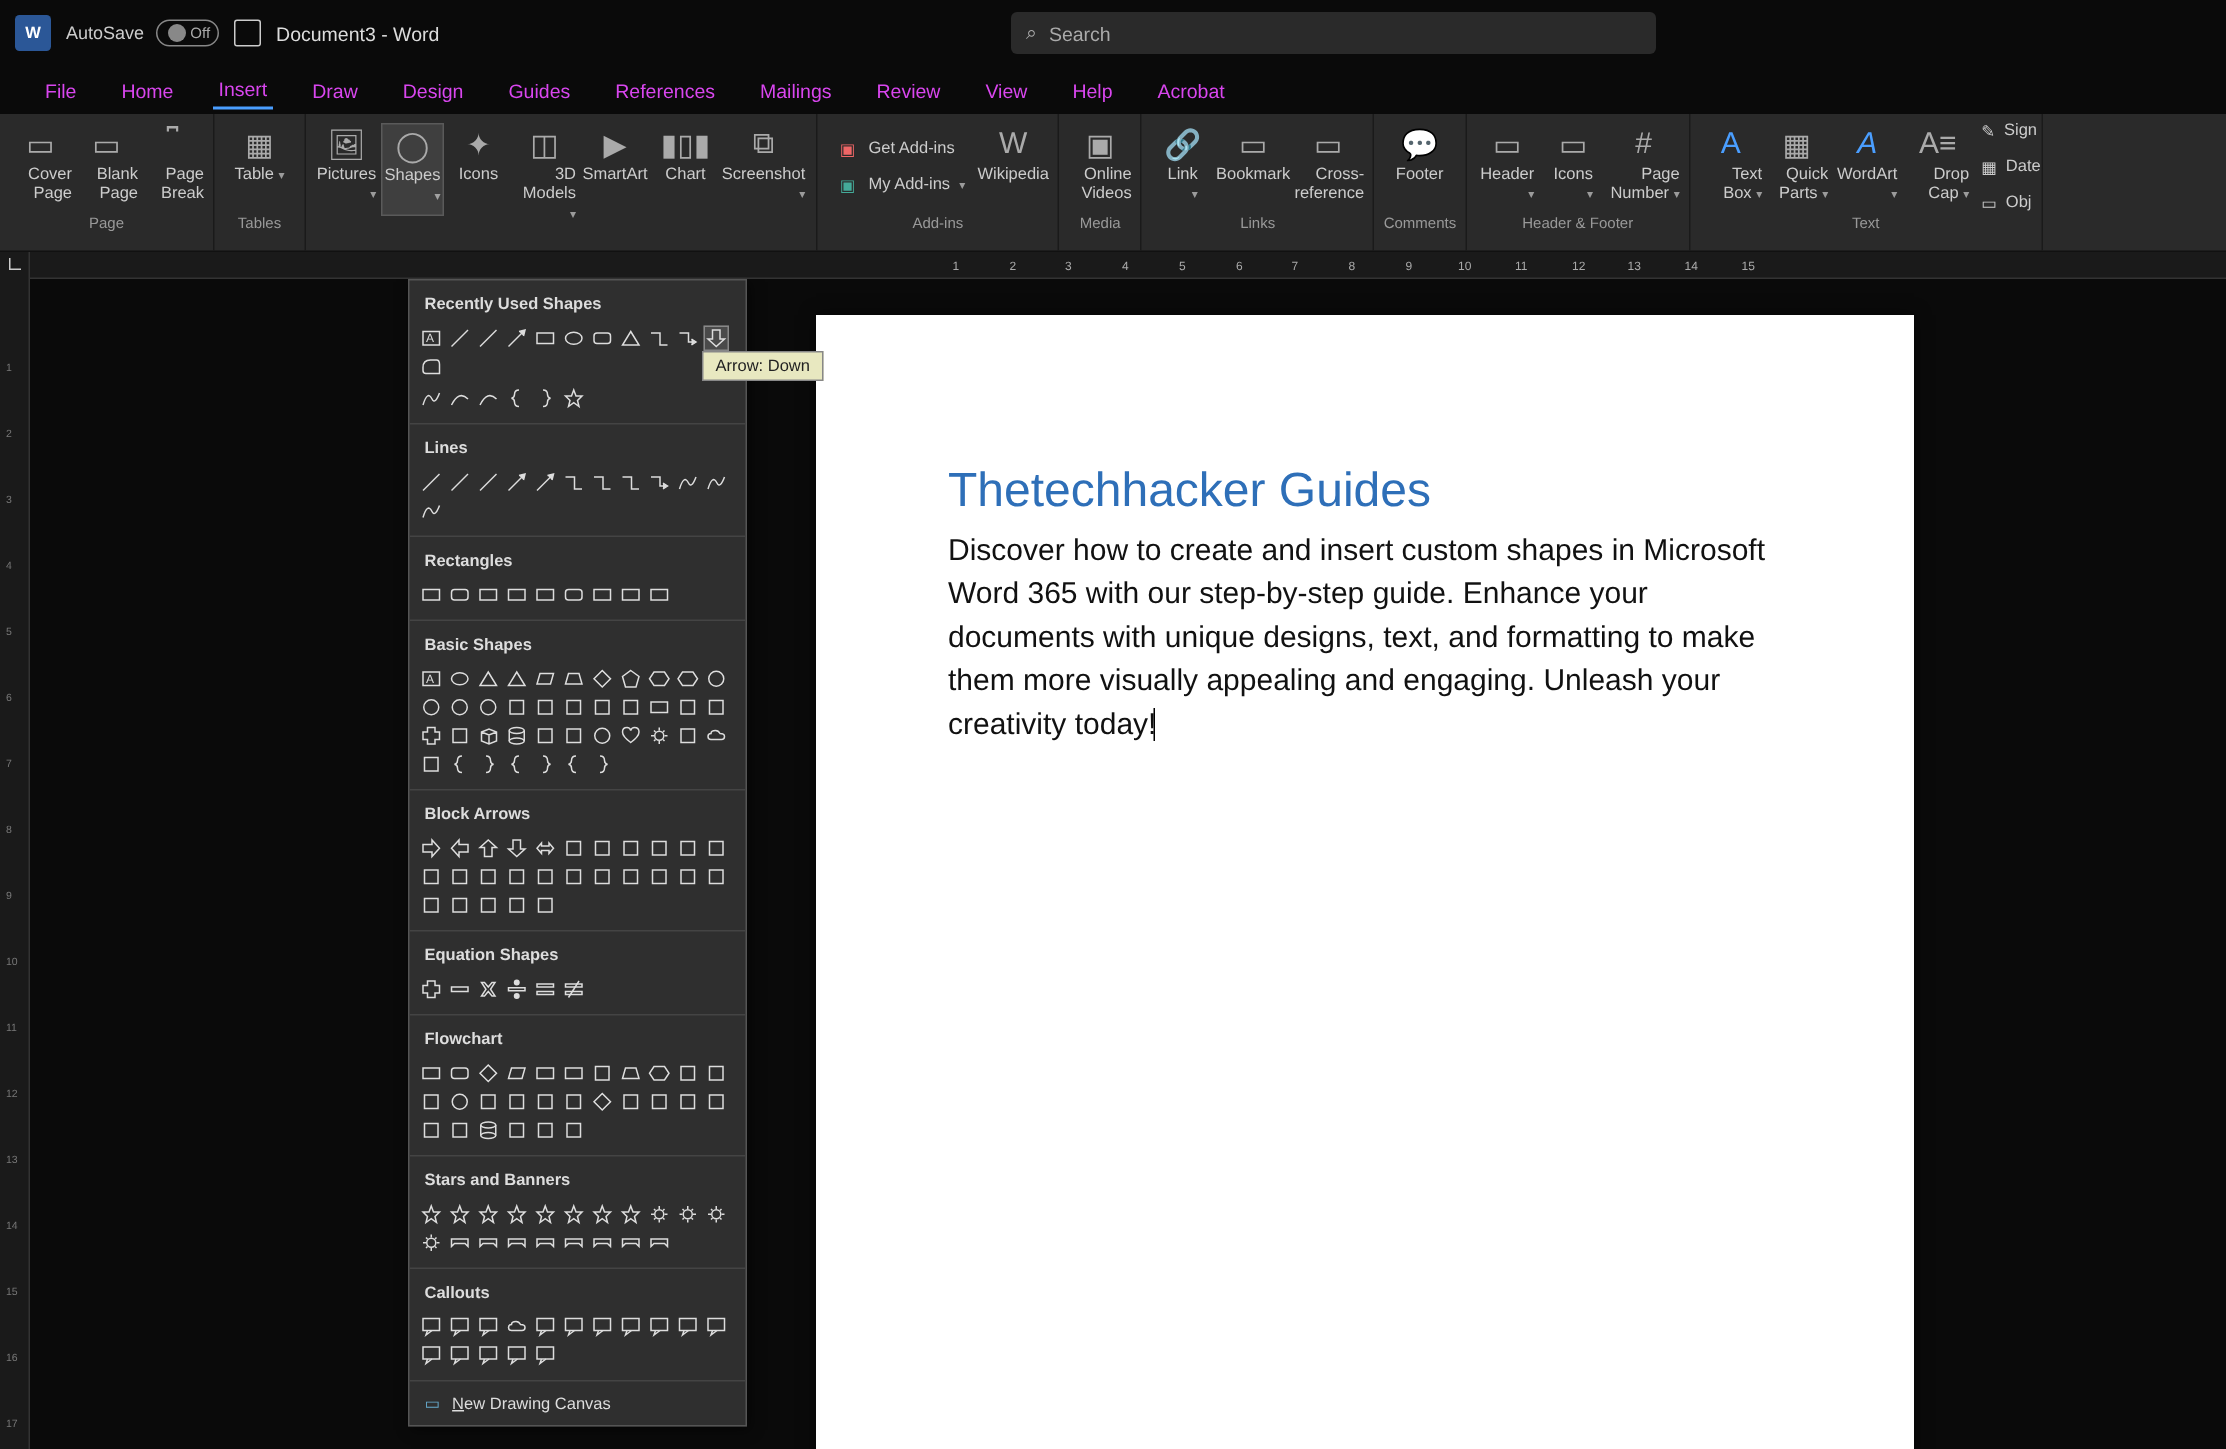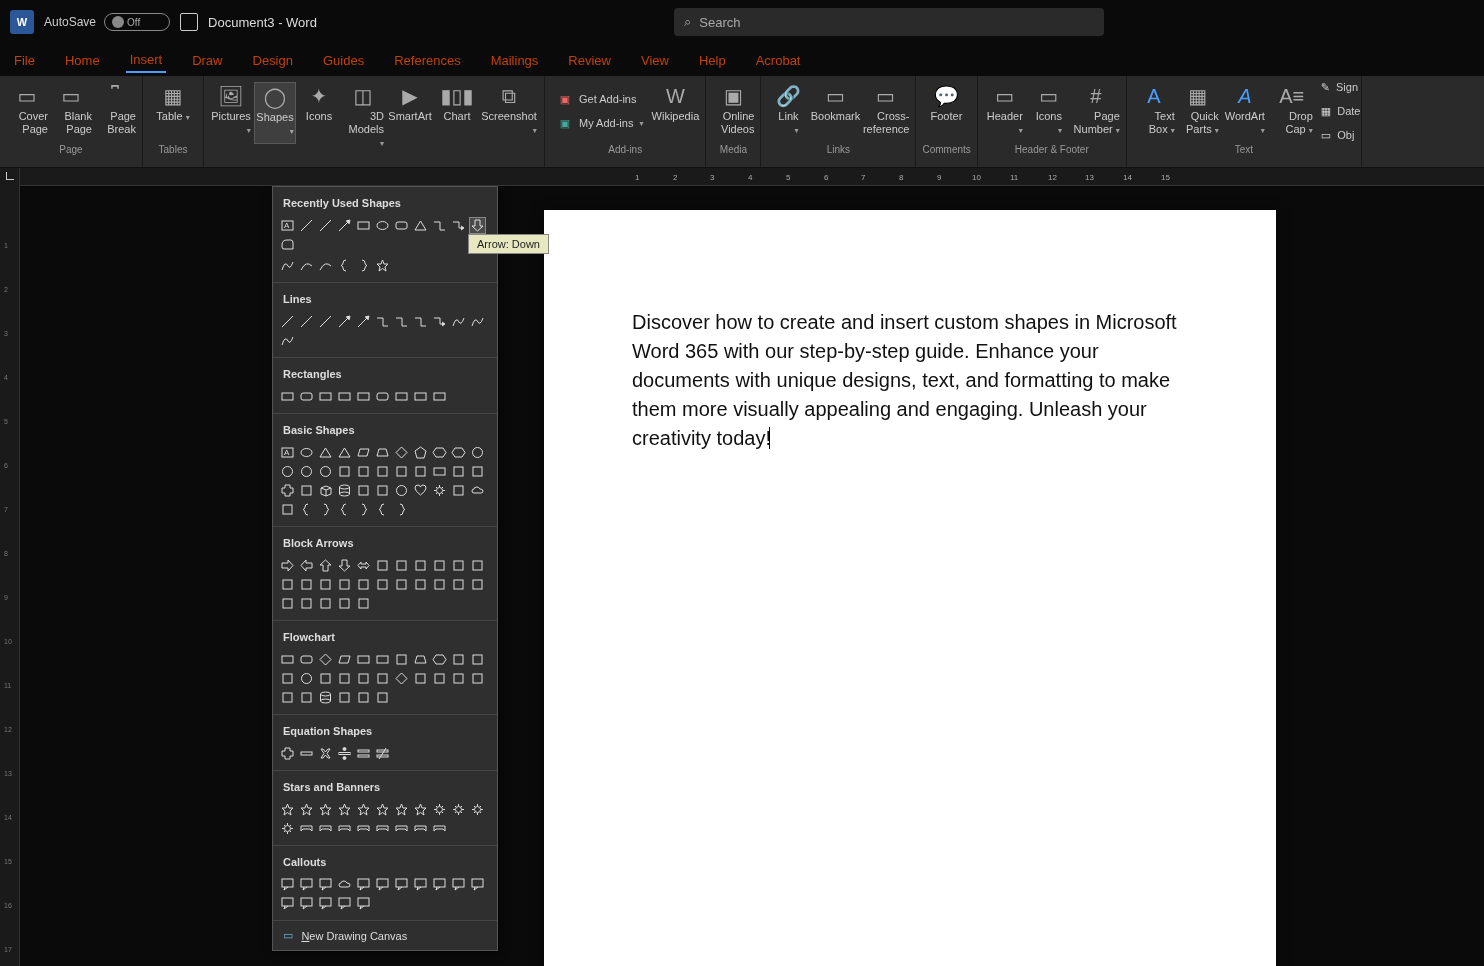--- a/index.html
+++ b/index.html
@@ -1,27 +1,27 @@
 <!DOCTYPE html>
 <html><head>
 <meta charset="utf-8">
 <style>
 *{margin:0;padding:0;box-sizing:border-box;font-family:"Segoe UI",sans-serif}
 body{background:#0a0a0a;overflow:hidden;width:1484px;height:966px}
 .titlebar{height:44px;background:#0a0a0a;display:flex;align-items:center;padding:0 10px;color:#ccc;gap:10px}
 .word-icon{width:24px;height:24px;background:#2b5797;border-radius:3px;color:#fff;display:flex;align-items:center;justify-content:center;font-size:11px;font-weight:bold}
 .autosave{display:flex;align-items:center;gap:8px;font-size:12px}
-.toggle{width:66px;height:18px;border:1px solid #888;border-radius:10px;display:flex;align-items:center;padding:5px;justify-content:flex-start}
+.toggle{width:42px;height:18px;border:1px solid #888;border-radius:10px;display:flex;align-items:center;padding:5px;justify-content:flex-start}
 .toggle-knob{width:12px;height:12px;background:#888;border-radius:50%;margin-left:2px}
 .toggle-label{font-size:10px;margin-left:3px;color:#aaa}
 .save-icon{width:18px;height:18px;border:1.5px solid #ccc;border-radius:2px;position:relative}
 .doc-title{font-size:13px;color:#ddd}
 .search-box{width:430px;height:28px;background:#2a2a2a;border-radius:4px;display:flex;align-items:center;padding:0 10px;gap:8px;margin-left:auto;margin-right:370px}
 .search-box span{color:#aaa;font-size:13px}
-.tabs{height:32px;background:#0a0a0a;display:flex;align-items:center;padding:0 10px;gap:22px;color:#c2410c;font-size:13px}
+.tabs{height:32px;background:#0a0a0a;display:flex;align-items:center;padding:0 26px;gap:22px;color:#d946ef;font-size:13px}
 .tab{cursor:pointer;padding:4px 4px}
 .tab.active{border-bottom:2px solid #4a9eff}
 .ribbon{height:92px;background:#2a2a2a;display:flex;color:#ccc;font-size:11px;border-bottom:1px solid #111}
 .rgroup{display:flex;flex-direction:column;border-right:1px solid #1a1a1a;padding:2px 6px 14px}
 .rgroup-label{font-size:10px;color:#999;text-align:center;margin-top:auto}
 .rgroup-items{display:flex;gap:2px;flex:1;align-items:flex-start;padding-top:4px}
 .rbtn{display:flex;flex-direction:column;align-items:center;justify-content:flex-start;width:48px;height:62px;cursor:pointer;padding-top:2px}
 .rbtn.wide{width:58px}
 .rbtn.narrow{width:42px}
 .rbtn-icon{width:32px;height:24px;margin-bottom:2px;display:flex;align-items:center;justify-content:center;font-size:20px;color:#aaa}
@@ -303,20 +303,21 @@
           <span class="hruler-tick" style="left:432px">10</span>
         <span class="hruler-tick" style="left:470px">11</span>
           <span class="hruler-tick" style="left:508px">12</span>
         <span class="hruler-tick" style="left:545px">13</span>
           <span class="hruler-tick" style="left:583px">14</span>
         <span class="hruler-tick" style="left:621px">15</span>
       </div>
     </div>
     <div class="page-scroll">
       <div class="page">
+        <h1>Thetechhacker Guides</h1>
         <p><span>Discover how to create and insert custom shapes in Microsoft Word 365 with our step-by-step guide. Enhance your documents with unique designs, text, and formatting to make them more visually appealing and engaging. Unleash your creativity today!</span><span class="cursor"></span></p>
       </div>
 
       <div class="shapes-menu">
         <div class="shapes-section">
           <div class="shapes-header">Recently Used Shapes</div>
           <div class="shapes-grid" id="grid-recent">
               <div class="shape-item">
                 <svg viewBox="0 0 15 15">
                   <rect x="2" y="3" width="11" height="9"></rect>
@@ -875,20 +876,60 @@
                 </svg>
               </div>
               <div class="shape-item">
                 <svg viewBox="0 0 15 15">
                   <rect x="3" y="3" width="9" height="9"></rect>
                 </svg>
               </div>
             </div>
         </div>
         <div class="shapes-section">
+          <div class="shapes-header">Equation Shapes</div>
+          <div class="shapes-grid" id="grid-eq">
+              <div class="shape-item">
+                <svg viewBox="0 0 15 15">
+                  <path d="M5 2 L10 2 L10 5 L13 5 L13 10 L10 10 L10 13 L5 13 L5 10 L2 10 L2 5 L5 5 Z"></path>
+                </svg>
+              </div>
+              <div class="shape-item">
+                <svg viewBox="0 0 15 15">
+                  <rect x="2" y="6" width="11" height="3"></rect>
+                </svg>
+              </div>
+              <div class="shape-item">
+                <svg viewBox="0 0 15 15">
+                  <path d="M3 3 L5 3 L7.5 6 L10 3 L12 3 L9 7.5 L12 12 L10 12 L7.5 9 L5 12 L3 12 L6 7.5 Z"></path>
+                </svg>
+              </div>
+              <div class="shape-item">
+                <svg viewBox="0 0 15 15">
+                  <circle cx="7.5" cy="3" r="1.5" fill="#ddd"></circle>
+                  <rect x="2" y="6.5" width="11" height="2"></rect>
+                  <circle cx="7.5" cy="12" r="1.5" fill="#ddd"></circle>
+                </svg>
+              </div>
+              <div class="shape-item">
+                <svg viewBox="0 0 15 15">
+                  <rect x="2" y="4" width="11" height="2"></rect>
+                  <rect x="2" y="9" width="11" height="2"></rect>
+                </svg>
+              </div>
+              <div class="shape-item">
+                <svg viewBox="0 0 15 15">
+                  <rect x="2" y="4" width="11" height="2"></rect>
+                  <rect x="2" y="9" width="11" height="2"></rect>
+                  <line x1="4" y1="13" x2="11" y2="2"></line>
+                </svg>
+              </div>
+            </div>
+        </div>
+        <div class="shapes-section">
           <div class="shapes-header">Flowchart</div>
           <div class="shapes-grid" id="grid-flow">
               <div class="shape-item">
                 <svg viewBox="0 0 15 15">
                   <rect x="2" y="4" width="11" height="7"></rect>
                 </svg>
               </div>
               <div class="shape-item">
                 <svg viewBox="0 0 15 15">
                   <rect x="2" y="4" width="11" height="7" rx="2"></rect>
@@ -1017,60 +1058,20 @@
                 </svg>
               </div>
               <div class="shape-item">
                 <svg viewBox="0 0 15 15">
                   <rect x="3" y="3" width="9" height="9"></rect>
                 </svg>
               </div>
               <div class="shape-item">
                 <svg viewBox="0 0 15 15">
                   <rect x="3" y="3" width="9" height="9"></rect>
-                </svg>
-              </div>
-            </div>
-        </div>
-        <div class="shapes-section">
-          <div class="shapes-header">Equation Shapes</div>
-          <div class="shapes-grid" id="grid-eq">
-              <div class="shape-item">
-                <svg viewBox="0 0 15 15">
-                  <path d="M5 2 L10 2 L10 5 L13 5 L13 10 L10 10 L10 13 L5 13 L5 10 L2 10 L2 5 L5 5 Z"></path>
-                </svg>
-              </div>
-              <div class="shape-item">
-                <svg viewBox="0 0 15 15">
-                  <rect x="2" y="6" width="11" height="3"></rect>
-                </svg>
-              </div>
-              <div class="shape-item">
-                <svg viewBox="0 0 15 15">
-                  <path d="M3 3 L5 3 L7.5 6 L10 3 L12 3 L9 7.5 L12 12 L10 12 L7.5 9 L5 12 L3 12 L6 7.5 Z"></path>
-                </svg>
-              </div>
-              <div class="shape-item">
-                <svg viewBox="0 0 15 15">
-                  <circle cx="7.5" cy="3" r="1.5" fill="#ddd"></circle>
-                  <rect x="2" y="6.5" width="11" height="2"></rect>
-                  <circle cx="7.5" cy="12" r="1.5" fill="#ddd"></circle>
-                </svg>
-              </div>
-              <div class="shape-item">
-                <svg viewBox="0 0 15 15">
-                  <rect x="2" y="4" width="11" height="2"></rect>
-                  <rect x="2" y="9" width="11" height="2"></rect>
-                </svg>
-              </div>
-              <div class="shape-item">
-                <svg viewBox="0 0 15 15">
-                  <rect x="2" y="4" width="11" height="2"></rect>
-                  <rect x="2" y="9" width="11" height="2"></rect>
-                  <line x1="4" y1="13" x2="11" y2="2"></line>
                 </svg>
               </div>
             </div>
         </div>
         <div class="shapes-section">
           <div class="shapes-header">Stars and Banners</div>
           <div class="shapes-grid" id="grid-stars">
               <div class="shape-item">
                 <svg viewBox="0 0 15 15">
                   <path d="M7.5 2 L9 6 L13 6 L10 9 L11 13 L7.5 10.5 L4 13 L5 9 L2 6 L6 6 Z"></path>

